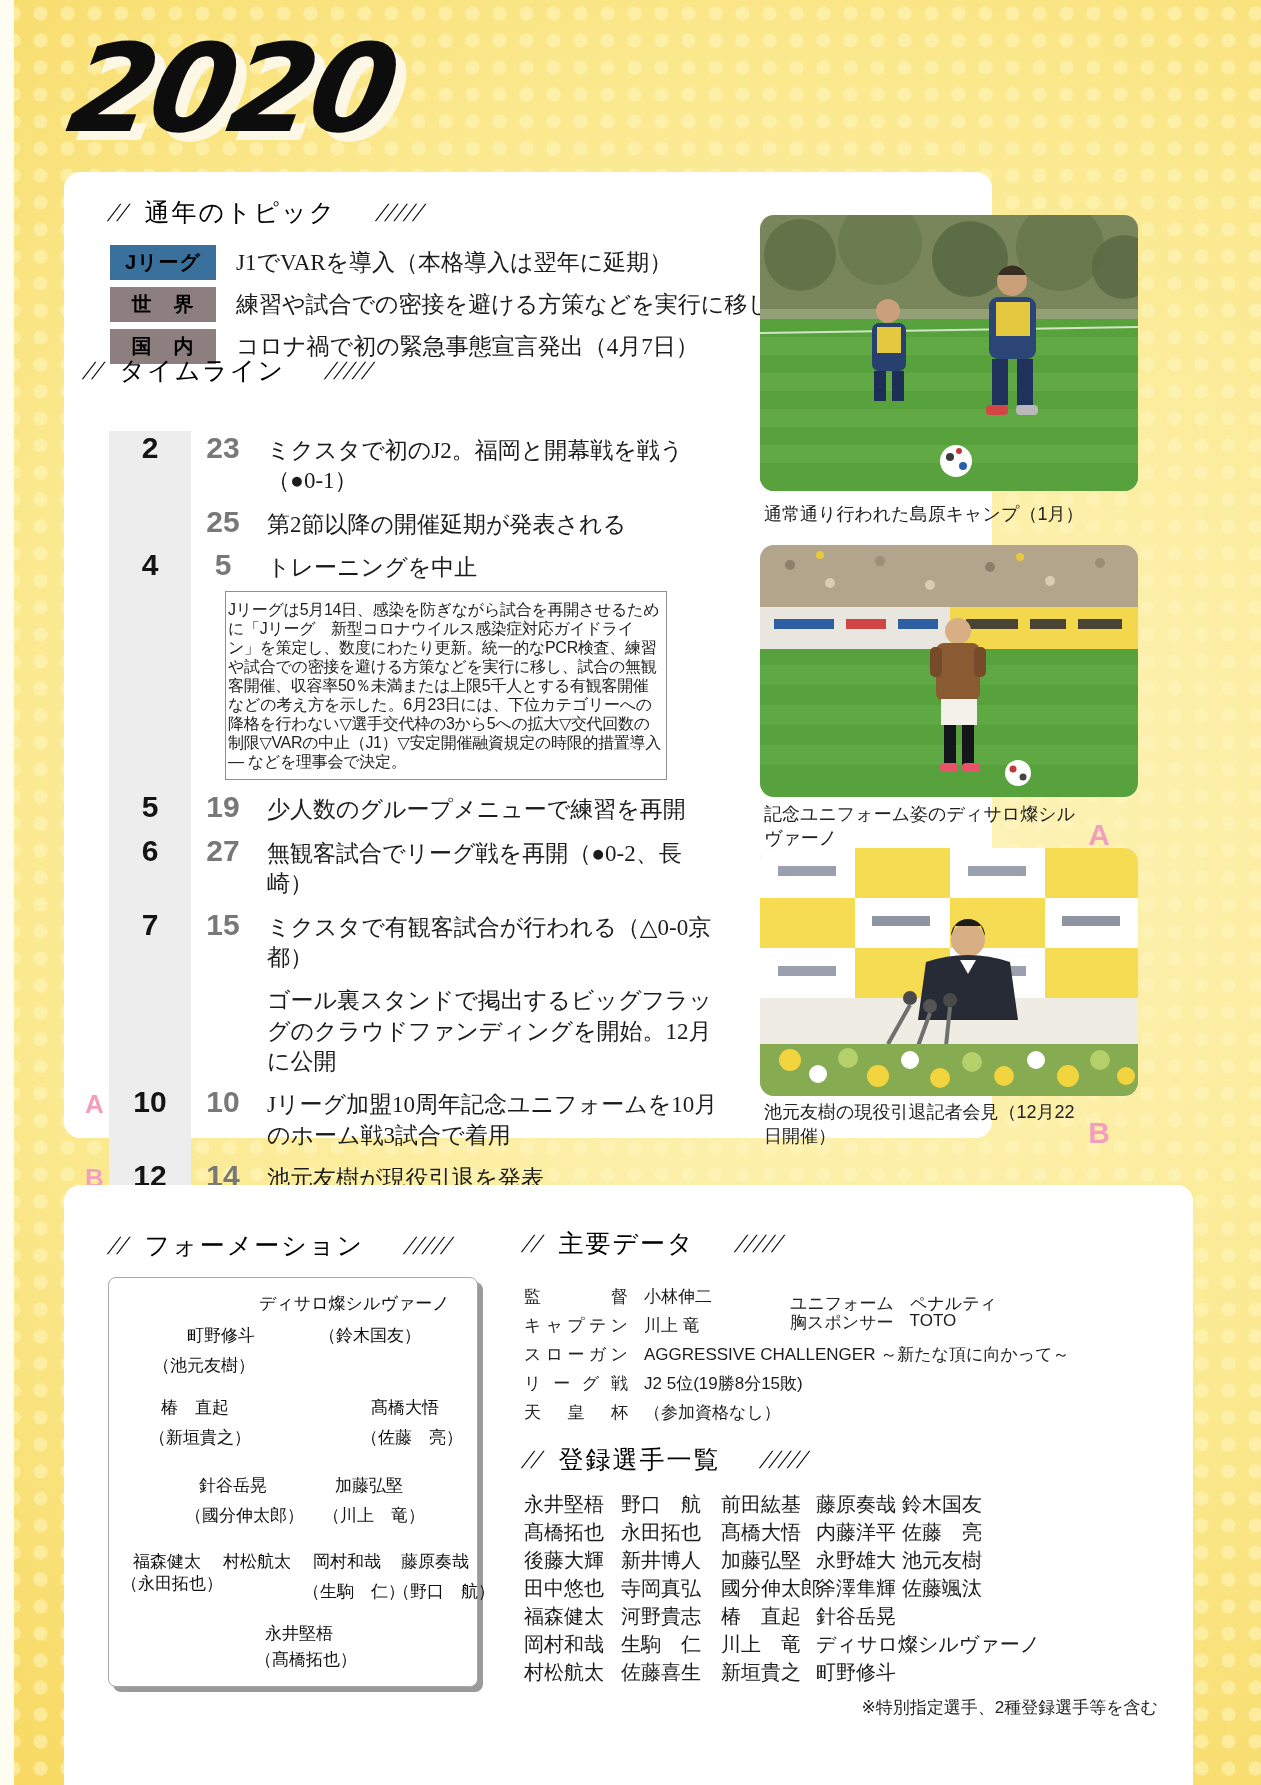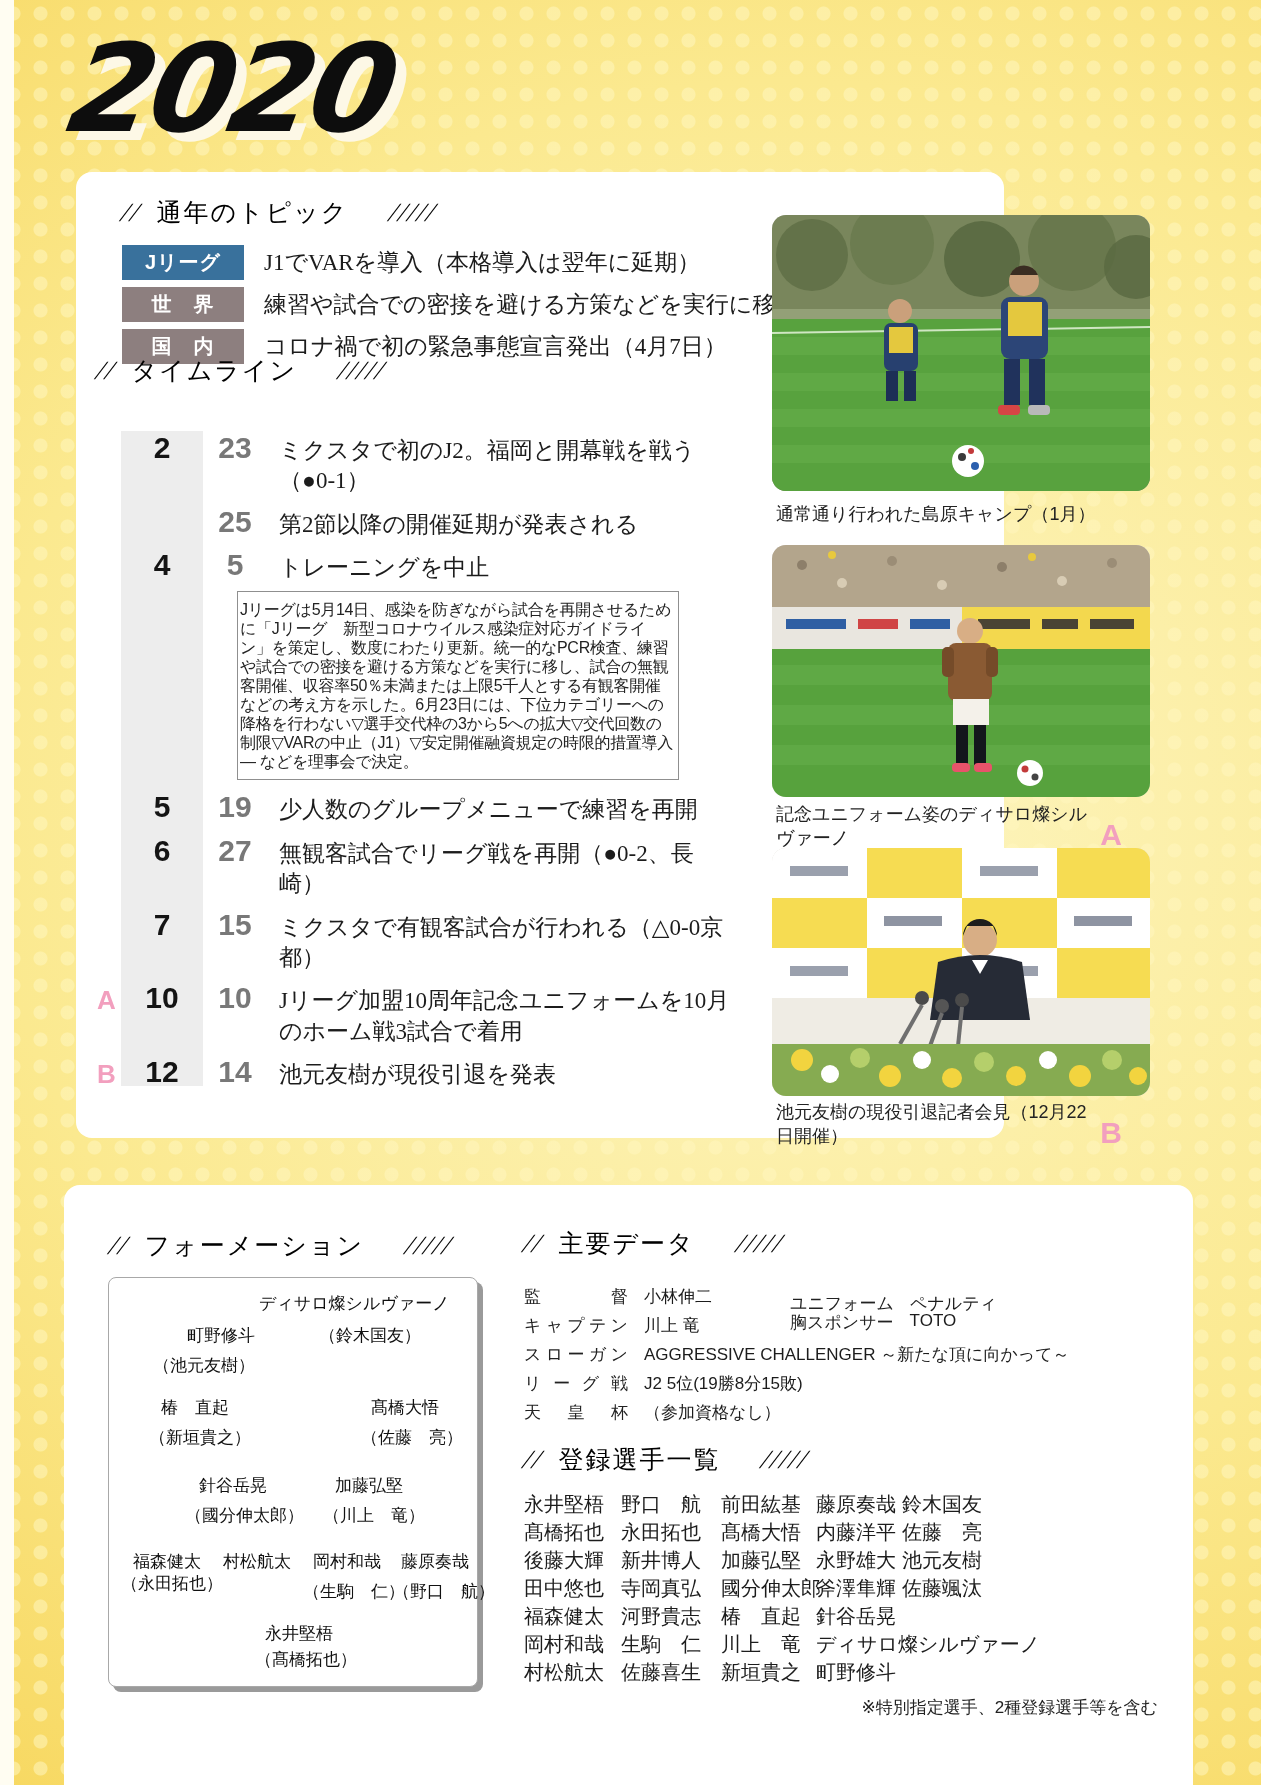--- a/index.html
+++ b/index.html
@@ -14,42 +14,42 @@
   }
   .left-strip{position:absolute;left:0;top:0;width:14px;height:1785px;background:#fffdf2;}
   .year{
     position:absolute;left:72px;top:18px;
     font-family:"DejaVu Sans","Liberation Sans",sans-serif;
     font-size:122px;font-weight:bold;font-style:italic;letter-spacing:-5px;
     color:#0d0d0d;transform:skewX(-10deg);
     text-shadow:12px 9px 0 #fdf8e6;
   }
   .panel{position:absolute;background:#ffffff;border-radius:16px;}
-  #panel-top{left:76px;top:172px;width:928px;height:966px;}
+  #panel-top{left:64px;top:172px;width:928px;height:966px;}
   #panel-bottom{left:64px;top:1185px;width:1129px;height:659px;}
 
   
   .sh{
     display:flex;align-items:baseline;
     font-family:"Liberation Serif","DejaVu Serif",serif;
     font-size:25px;color:#000;white-space:nowrap;
   }
   .sh .slashes{font-style:italic;letter-spacing:2px;transform:skewX(-14deg);font-size:26px;}
   .sh .slashes.lead::before{content:"//";}
   .sh .slashes.tail::before{content:"/////";}
   .sh .lbl{margin:0 0 0 16px;letter-spacing:2px;}
   .sh .tail{margin-left:42px;}
 
   
   .topics{position:absolute;left:46px;top:24px;}
   .topic-list{margin-top:16px;}
   .topic-row{display:flex;align-items:center;margin-bottom:7px;}
   .badge{
-    display:inline-block;width:106px;text-align:center;color:#ffffff;
-    font-size:20px;font-weight:bold;padding:4px 8px;letter-spacing:1px;
+    display:inline-block;width:106px;text-align:center;color:#000000;
+    font-size:20px;font-weight:bold;padding:4px 0;letter-spacing:1px;
   }
   .badge.blue{background:#39719c;}
   .badge.gray{background:#8d7f7f;}
   .topic-text{
     font-family:"Liberation Serif","DejaVu Serif",serif;
     font-size:23px;color:#1c1c1c;margin-left:20px;white-space:nowrap;
   }
 
   
   .timeline{position:absolute;left:21px;top:182px;width:640px;}
@@ -189,20 +189,26 @@
         <span class="tl-letter"></span>
         <span class="tl-month">6</span>
         <span class="tl-day">27</span>
         <span class="tl-text">無観客試合でリーグ戦を再開（●0-2、長崎）</span>
       </div>
       <div class="tl-row">
         <span class="tl-letter"></span>
         <span class="tl-month">7</span>
         <span class="tl-day">15</span>
         <span class="tl-text">ミクスタで有観客試合が行われる（△0-0京都）</span>
+      </div>
+      <div class="tl-row">
+        <span class="tl-letter"></span>
+        <span class="tl-month"></span>
+        <span class="tl-day"></span>
+        <span class="tl-text">ゴール裏スタンドで掲出するビッグフラッグのクラウドファンディングを開始。12月に公開</span>
       </div>
       <div class="tl-row">
         <span class="tl-letter">A</span>
         <span class="tl-month">10</span>
         <span class="tl-day">10</span>
         <span class="tl-text">Jリーグ加盟10周年記念ユニフォームを10月のホーム戦3試合で着用</span>
       </div>
       <div class="tl-row">
         <span class="tl-letter">B</span>
         <span class="tl-month">12</span>

